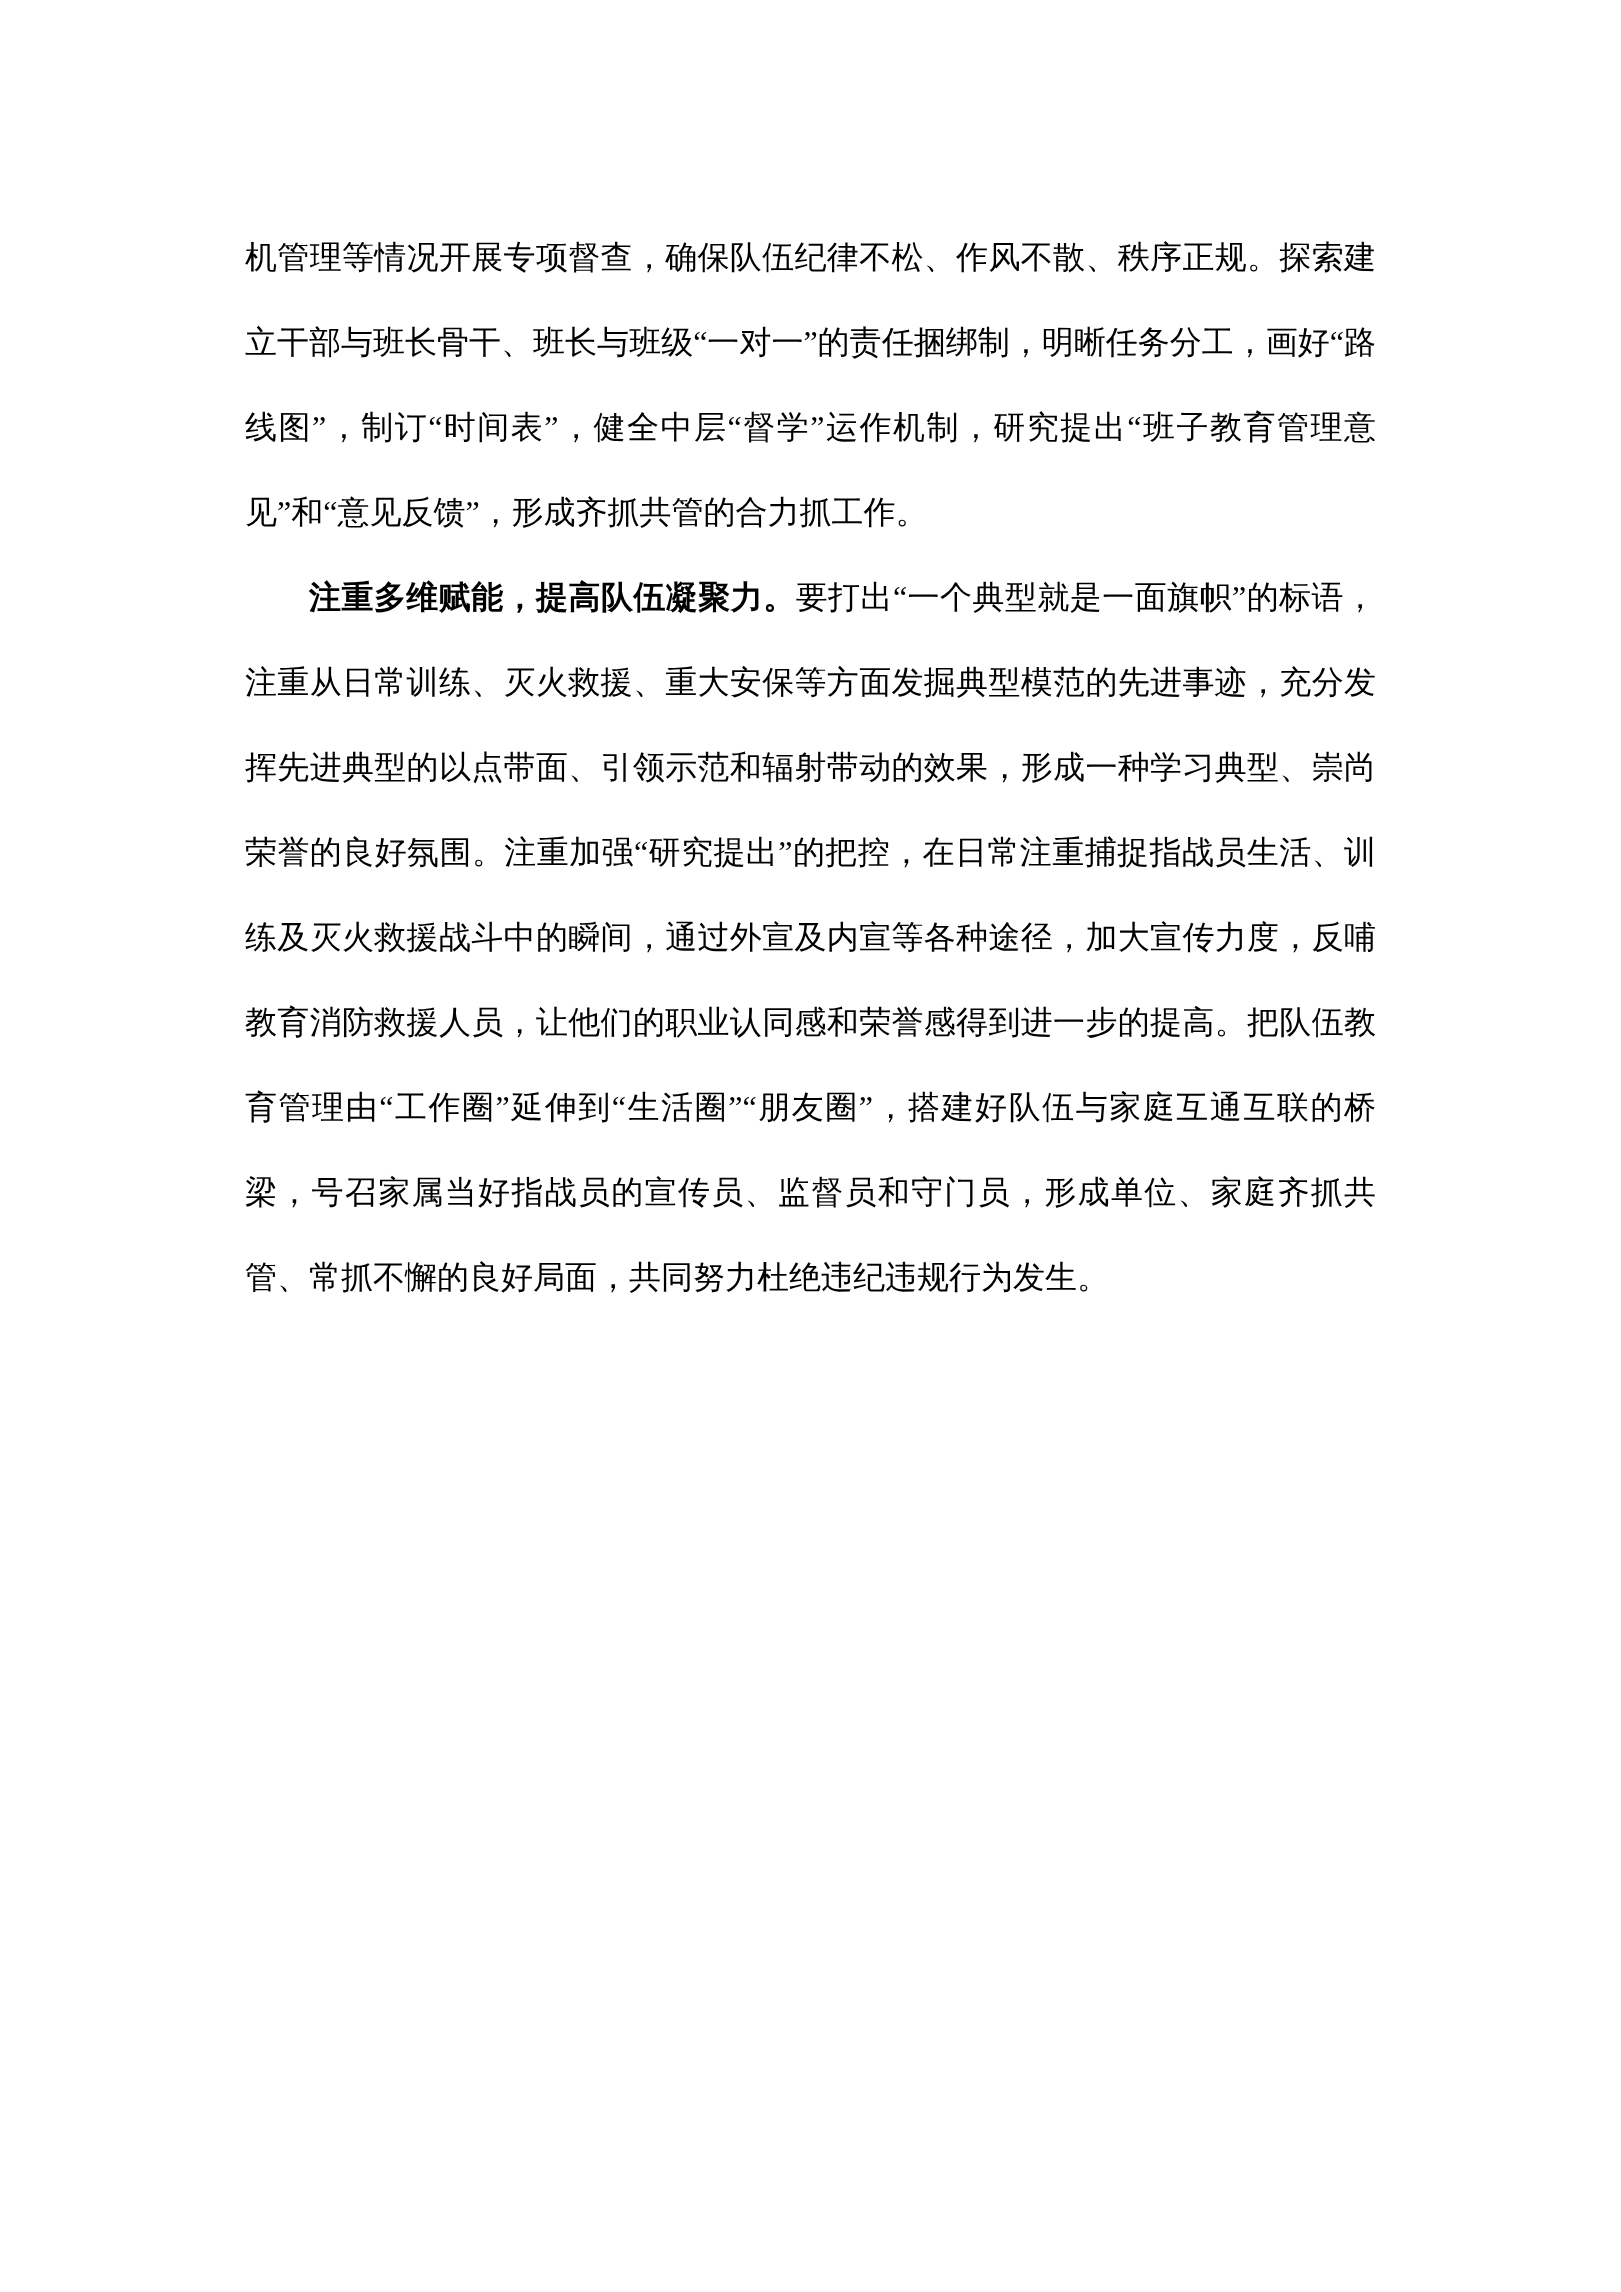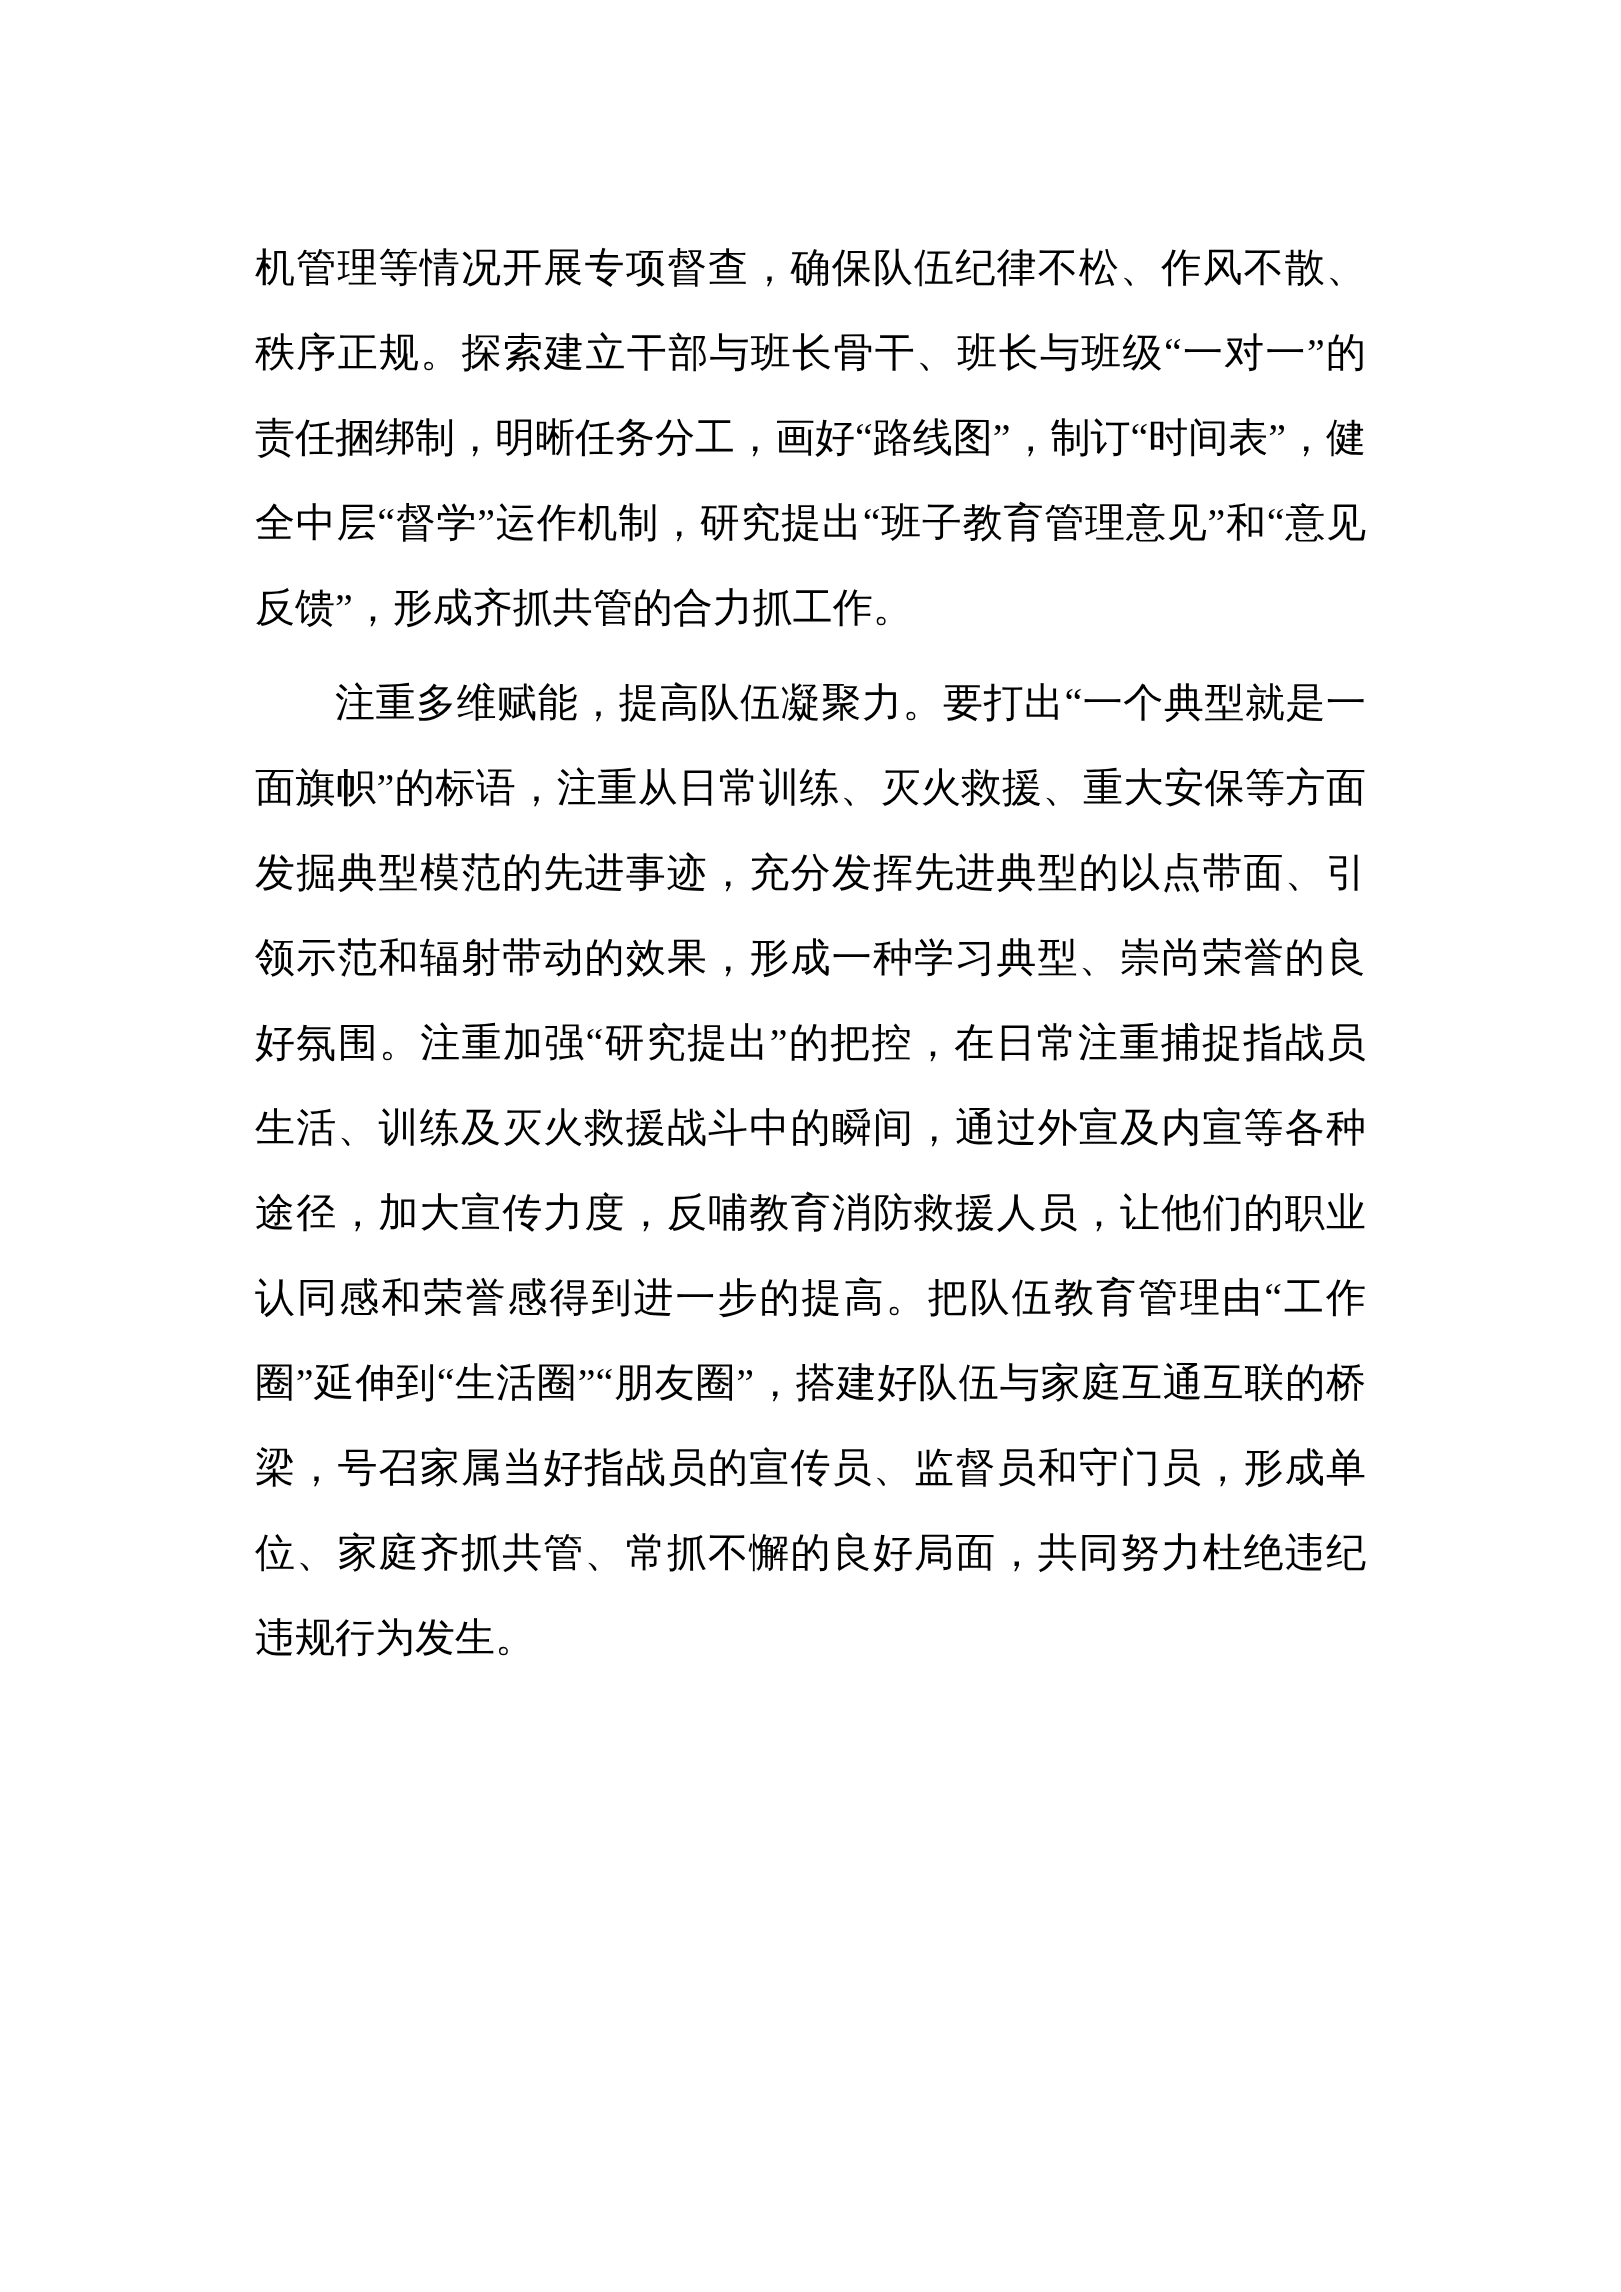--- a/index.html
+++ b/index.html
@@ -16,35 +16,35 @@
     box-sizing: border-box;
     width: 1621px;
     height: 2293px;
     background: #ffffff;
     padding: 215px 245px 0 245px;
   }
   .content {
     width: 1131px;
   }
   .para {
-    margin: 10px;
+    margin: 0;
     padding: 0;
     font-family: "Liberation Serif", "DejaVu Serif", serif;
-    font-size: 40px;
+    font-size: 32px;
     line-height: 85px;
     color: #000000;
     text-align: justify;
     word-break: break-all;
     overflow-wrap: break-word;
   }
   .para.indent {
     text-indent: 2em;
   }
   .para .lead {
-    font-weight: 400;
+    font-weight: 700;
   }
 </style>
 </head>
 <body>
 
 <div class="page">
   <div class="content">
     <p class="para"><span>机管理等情况开展专项督查，确保队伍纪律不松、作风不散、秩序正规。探索建立干部与班长骨干、班长与班级“一对一”的责任捆绑制，明晰任务分工，画好“路线图”，制订“时间表”，健全中层“督学”运作机制，研究提出“班子教育管理意见”和“意见反馈”，形成齐抓共管的合力抓工作。</span></p>
     <p class="para indent"><span class="lead">注重多维赋能，提高队伍凝聚力。</span><span>要打出“一个典型就是一面旗帜”的标语，注重从日常训练、灭火救援、重大安保等方面发掘典型模范的先进事迹，充分发挥先进典型的以点带面、引领示范和辐射带动的效果，形成一种学习典型、崇尚荣誉的良好氛围。注重加强“研究提出”的把控，在日常注重捕捉指战员生活、训练及灭火救援战斗中的瞬间，通过外宣及内宣等各种途径，加大宣传力度，反哺教育消防救援人员，让他们的职业认同感和荣誉感得到进一步的提高。把队伍教育管理由“工作圈”延伸到“生活圈”“朋友圈”，搭建好队伍与家庭互通互联的桥梁，号召家属当好指战员的宣传员、监督员和守门员，形成单位、家庭齐抓共管、常抓不懈的良好局面，共同努力杜绝违纪违规行为发生。</span></p>
   </div>

